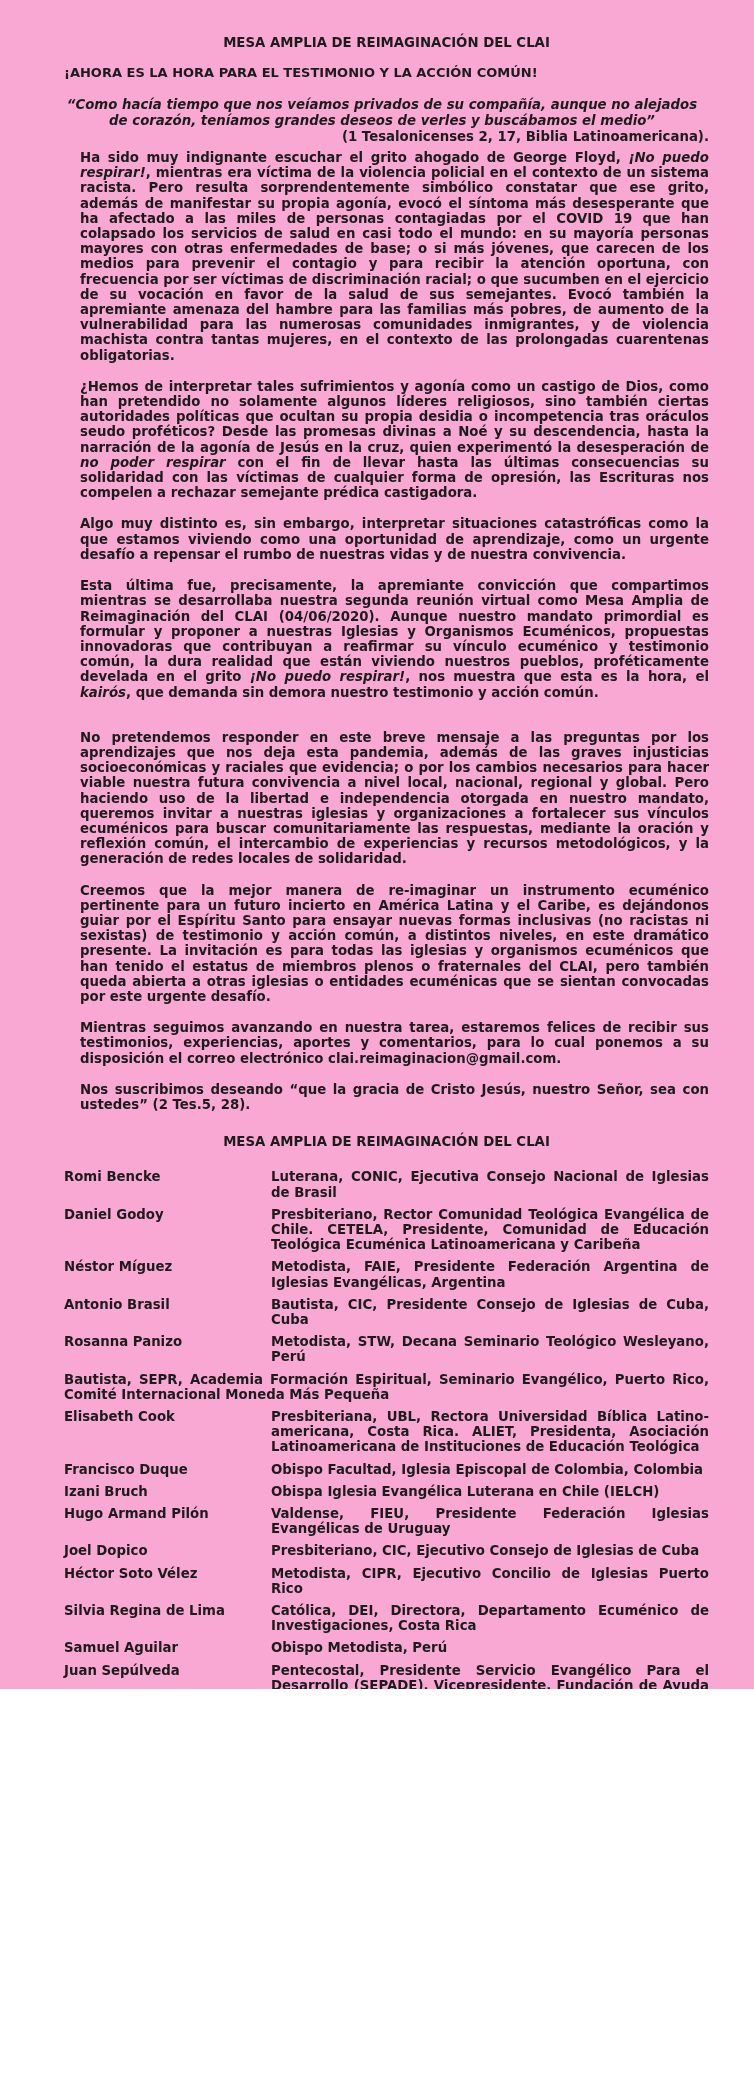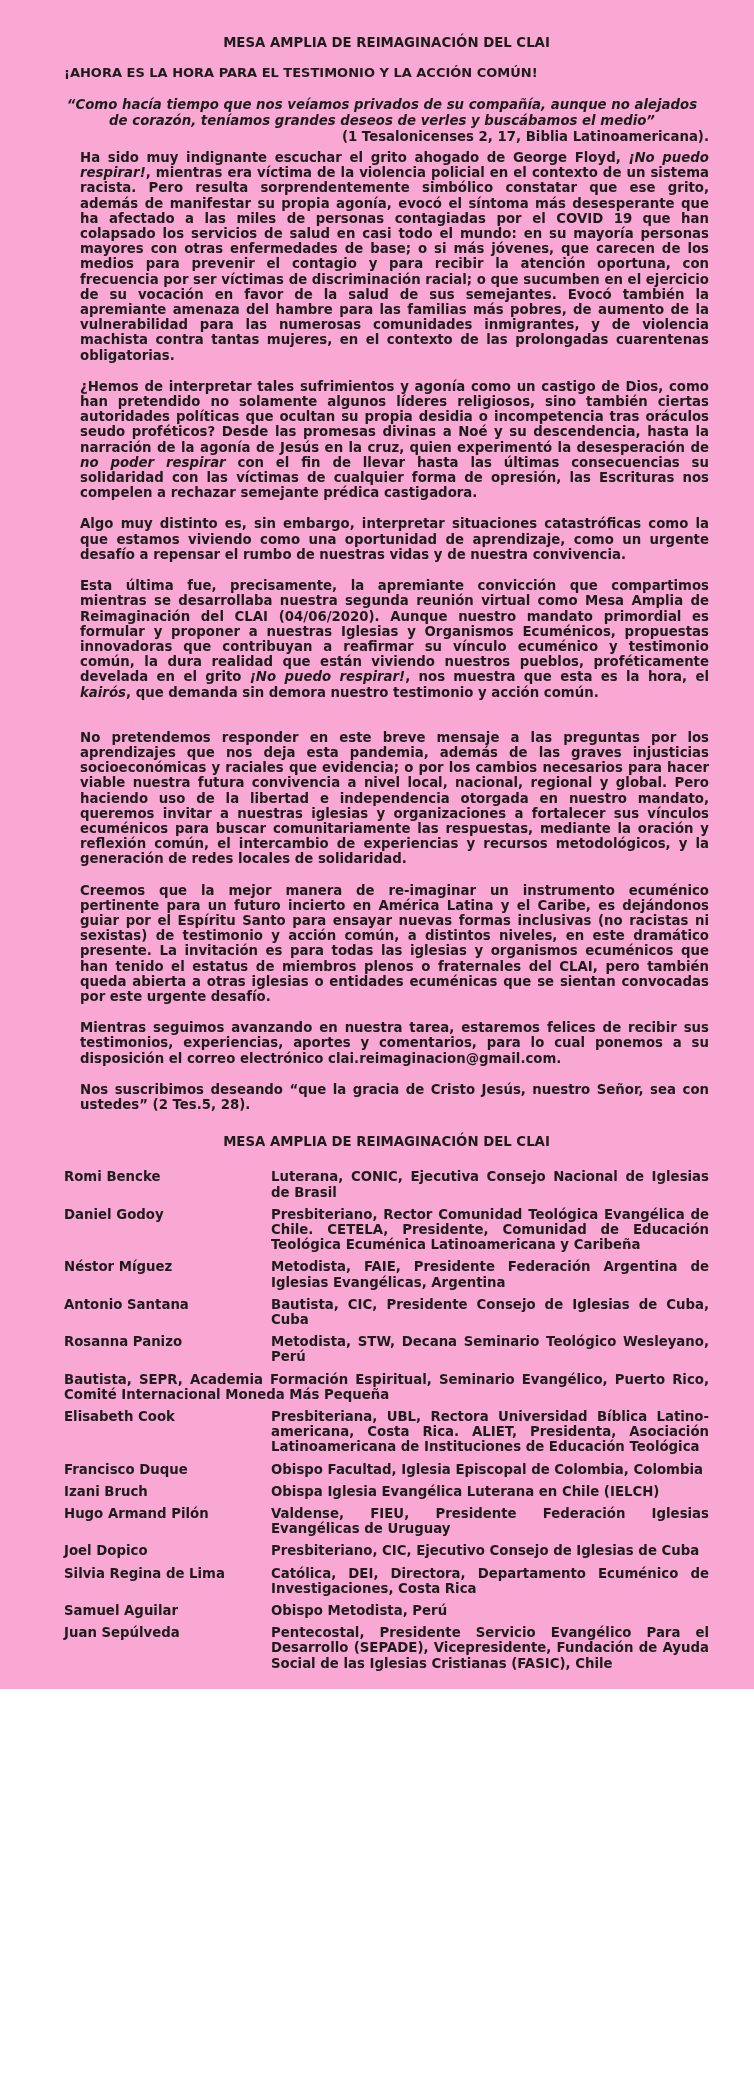--- a/index.html
+++ b/index.html
@@ -100,21 +100,21 @@
       </div>
       <div class="sig-row">
         <div class="sig-name">Daniel Godoy</div>
         <div class="sig-desc">Presbiteriano, Rector Comunidad Teológica Evangélica de Chile. CETELA, Presidente, Comunidad de Educación Teológica Ecuménica Latinoamericana y Caribeña</div>
       </div>
       <div class="sig-row">
         <div class="sig-name">Néstor Míguez</div>
         <div class="sig-desc">Metodista, FAIE, Presidente Federación Argentina de Iglesias Evangélicas, Argentina</div>
       </div>
       <div class="sig-row">
-        <div class="sig-name">Antonio Santana</div>
+        <div class="sig-name">Antonio Brasil</div>
         <div class="sig-desc">Bautista, CIC, Presidente Consejo de Iglesias de Cuba, Cuba</div>
       </div>
       <div class="sig-row">
         <div class="sig-name">Rosanna Panizo</div>
         <div class="sig-desc">Metodista, STW, Decana Seminario Teológico Wesleyano, Perú</div>
       </div>
       <div class="sig-row">
         <div class="sig-desc">Bautista, SEPR, Academia Formación Espiritual, Seminario Evangélico, Puerto Rico, Comité Internacional Moneda Más Pequeña</div>
       </div>
       <div class="sig-row">
@@ -131,20 +131,24 @@
       </div>
       <div class="sig-row">
         <div class="sig-name">Hugo Armand Pilón</div>
         <div class="sig-desc">Valdense, FIEU, Presidente Federación Iglesias Evangélicas de Uruguay</div>
       </div>
       <div class="sig-row">
         <div class="sig-name">Joel Dopico</div>
         <div class="sig-desc">Presbiteriano, CIC, Ejecutivo Consejo de Iglesias de Cuba</div>
       </div>
       <div class="sig-row">
+        <div class="sig-name">Héctor Soto Vélez</div>
+        <div class="sig-desc">Metodista, CIPR, Ejecutivo Concilio de Iglesias Puerto Rico</div>
+      </div>
+      <div class="sig-row">
         <div class="sig-name">Silvia Regina de Lima</div>
         <div class="sig-desc">Católica, DEI, Directora, Departamento Ecuménico de Investigaciones, Costa Rica</div>
       </div>
       <div class="sig-row">
         <div class="sig-name">Samuel Aguilar</div>
         <div class="sig-desc">Obispo Metodista, Perú</div>
       </div>
       <div class="sig-row">
         <div class="sig-name">Juan Sepúlveda</div>
         <div class="sig-desc">Pentecostal, Presidente Servicio Evangélico Para el Desarrollo (SEPADE), Vicepresidente, Fundación de Ayuda Social de las Iglesias Cristianas (FASIC), Chile</div>

